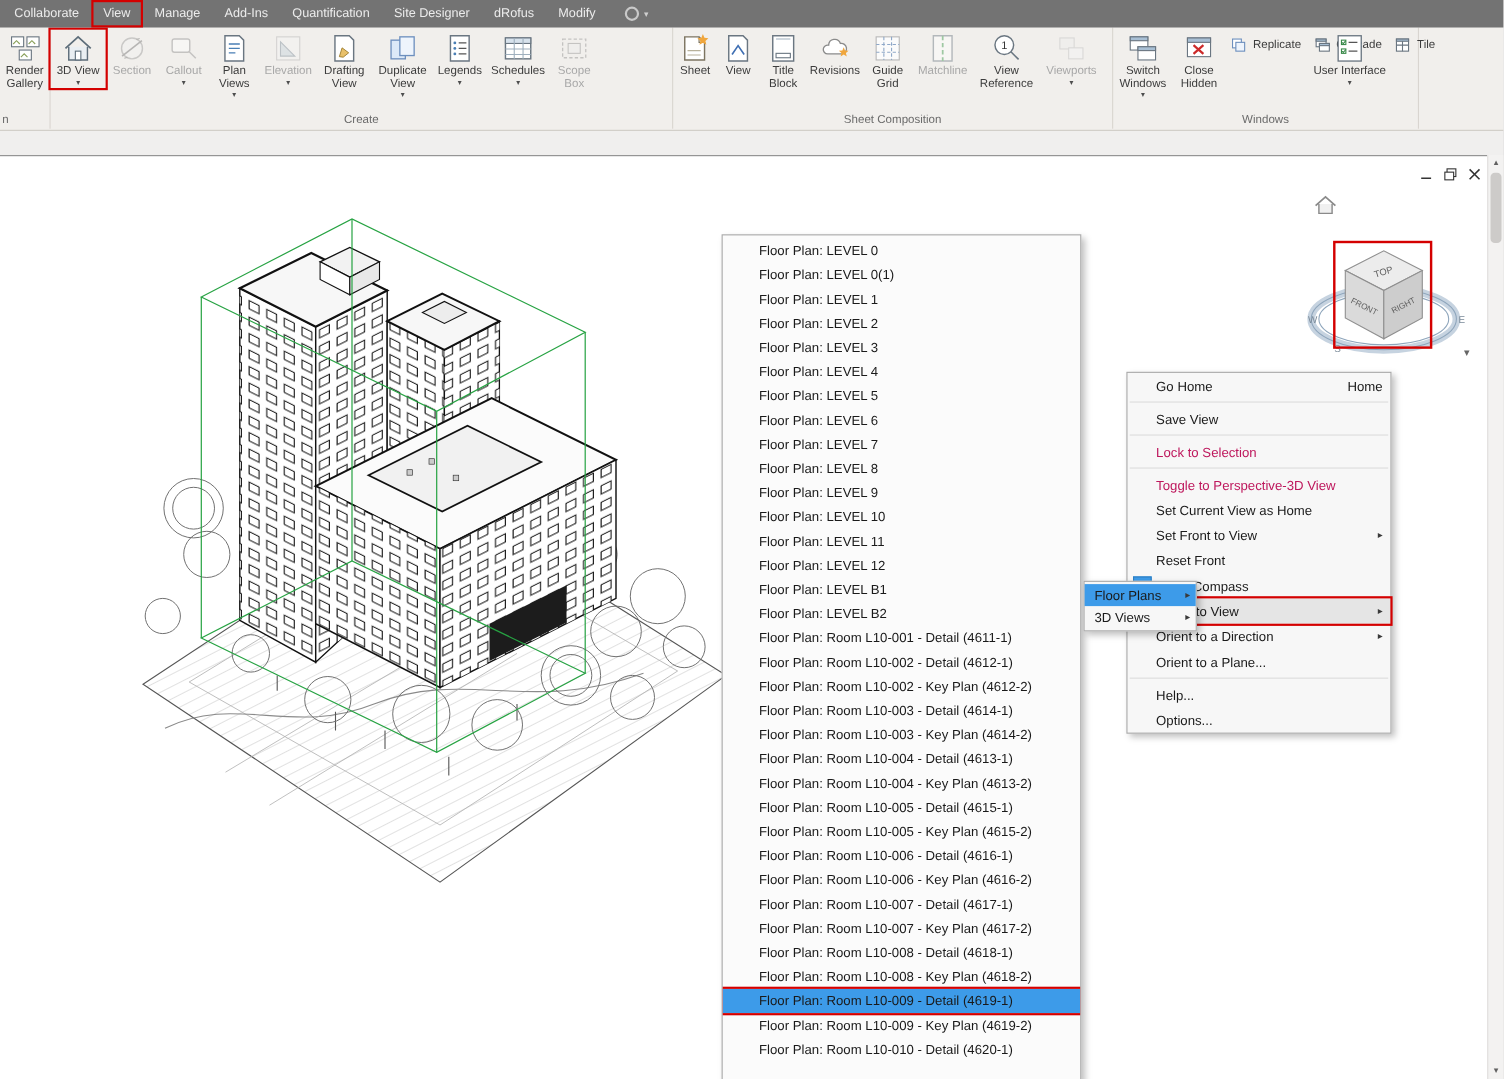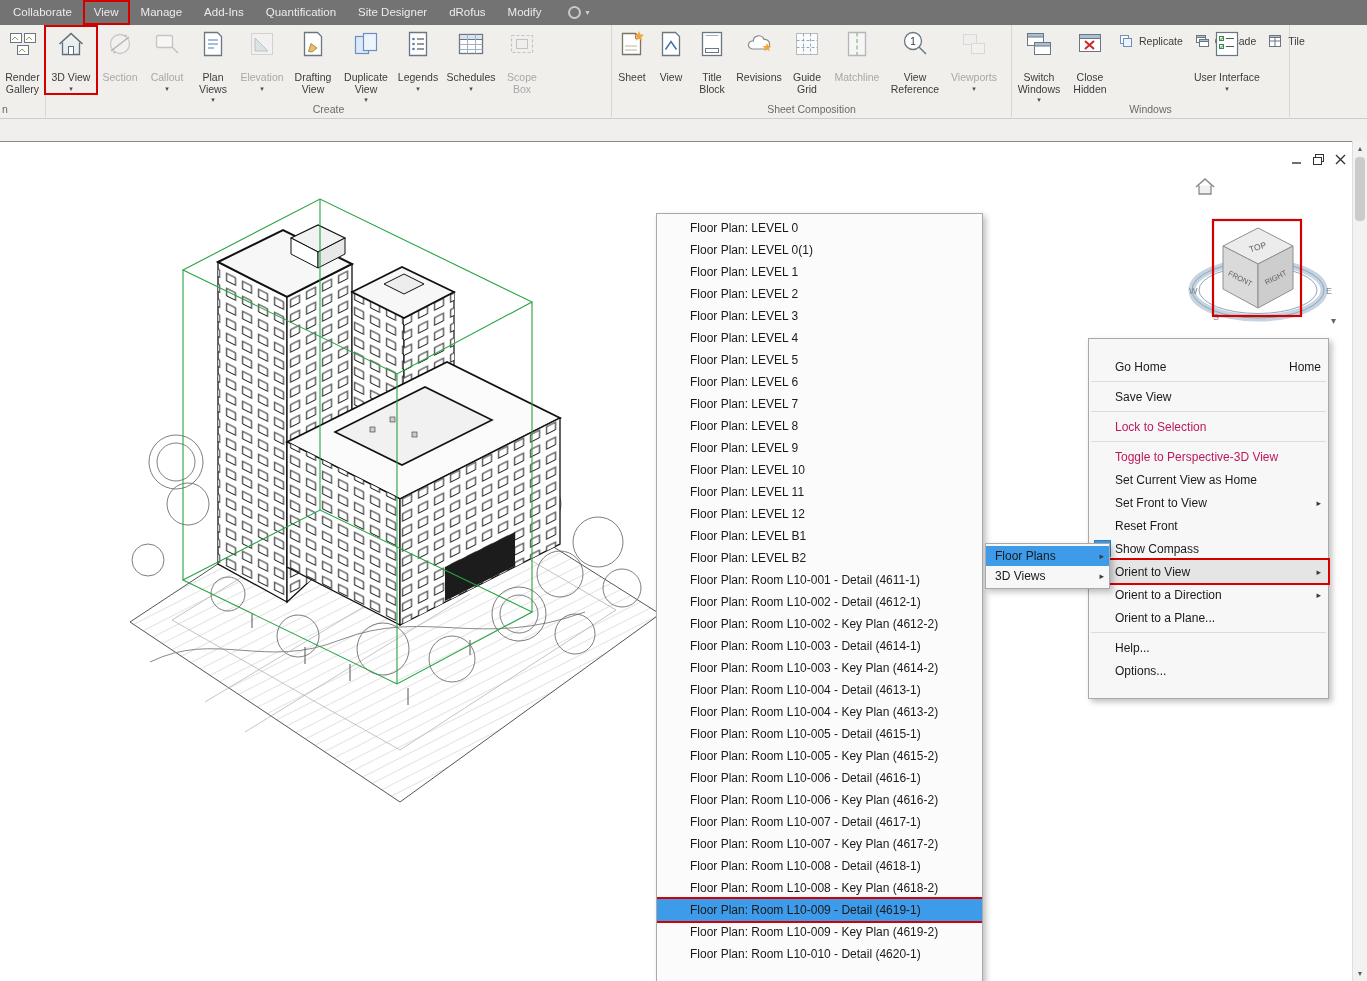--- a/index.html
+++ b/index.html
@@ -16,21 +16,21 @@
   .tab-caret{color:#cfcfcf;font-size:8px}
 
   
   .ribbon{position:absolute;left:0;top:25px;width:100%;height:93px;background:#f1efec;border-bottom:1px solid #cfcbc6;z-index:5;display:flex}
   .rgroup{position:relative;height:92px;border-right:1px solid #d9d5d0;box-sizing:border-box;flex:0 0 auto}
   .rbtns{display:flex;align-items:flex-start;height:75px;padding-top:2px;box-sizing:border-box}
   .rgroup-label{position:absolute;left:0;bottom:2px;width:100%;text-align:center;font-size:10.5px;color:#6b6b6b;white-space:nowrap;overflow:hidden}
   .lab-left{text-align:left;padding-left:2px;box-sizing:border-box}
   .rbtn{display:flex;flex-direction:column;align-items:center;padding-top:2px;font-size:10.5px;color:#3c3c3c;text-align:center;line-height:11.5px;box-sizing:border-box}
   .rbtn .ricon{width:30px;height:30px;flex:0 0 auto}
-  .rbtn .rlabel{margin-top:13px}
+  .rbtn .rlabel{margin-top:0}
   .rbtn .rarrow{font-size:7px;color:#4d4d4d;line-height:8px;margin-top:1px}
   .rbtn.disabled{color:#a8a8a8}
   .rbtn.disabled .ricon{opacity:.45}
   .w38{width:38px}.w40{width:40px}.w44{width:44px}.w46{width:46px}.w48{width:48px}.w50{width:50px}
   .w52{width:52px}.w54{width:54px}.w56{width:56px}.w58{width:58px}.w62{width:62px}.w66{width:66px}
   .stack{display:flex;justify-content:flex-start;padding-top:4px;gap:3px;width:80px}
   .sbtn{display:flex;align-items:center;gap:5px;font-size:10.5px;color:#3c3c3c;height:19px;padding:0 4px}
   .sbtn .sicon{width:16px;height:16px;flex:0 0 auto}
 
   
@@ -49,32 +49,32 @@
 
   
   .viewcube{position:absolute;left:1183px;top:168px;z-index:3}
 
   
   .menu{position:absolute;background:#f7f7f7;border:1px solid #a9a9a9;box-shadow:3px 3px 6px rgba(0,0,0,.25);font-size:12px;color:#1a1a1a}
   .fp-menu{left:656px;top:213px;width:327px;height:770px;z-index:10;background:#fbfbfb;padding:3px 0;box-sizing:border-box;overflow:hidden}
   .fp-item{height:22px;line-height:22px;padding-left:33px;white-space:nowrap;overflow:hidden;cursor:default}
   .fp-item.sel{background:#3d9be9}
 
-  .cm{left:1088px;top:338px;width:241px;z-index:12;padding:16px 0;box-sizing:border-box}
+  .cm{left:1024px;top:338px;width:241px;z-index:12;padding:0 0;box-sizing:border-box}
   .cm-item{display:flex;align-items:center;height:23px;padding-right:7px;cursor:default}
   .cm-gutter{width:26px;display:flex;align-items:center;justify-content:center;flex:0 0 auto}
   .cm-check{width:17px;height:17px;background:#3d9be9;border:1px solid #2e7fc2;color:#fff;font-size:11px;display:flex;align-items:center;justify-content:center;box-sizing:border-box}
   .cm-label{flex:1;white-space:nowrap}
   .cm-right{flex:0 0 auto;min-width:34px;text-align:right;font-size:12px;color:#1a1a1a}
   .cm-arrow{flex:0 0 auto;width:14px;text-align:right;font-size:9px;color:#3a3a3a}
   .cm-item.disabled .cm-label{color:#be185d}
   .cm-item.hl{background:#e5e5e5}
   .cm-sep{height:1px;background:#dcdcdc;margin:3px 2px}
 
-  .sub{left:985px;top:543px;width:125px;z-index:13;padding:2px 0;box-sizing:border-box}
+  .sub{left:985px;top:528px;width:103px;z-index:13;padding:2px 0;box-sizing:border-box}
   .sub-item{display:flex;align-items:center;height:20px;padding:0 5px 0 9px;cursor:default}
   .sub-item .cm-label{flex:1}
   .sub-item.sel{background:#3d9be9}
 </style>
 </head>
 <body>
 
 <div class="app">
 
   <div class="tabbar">

